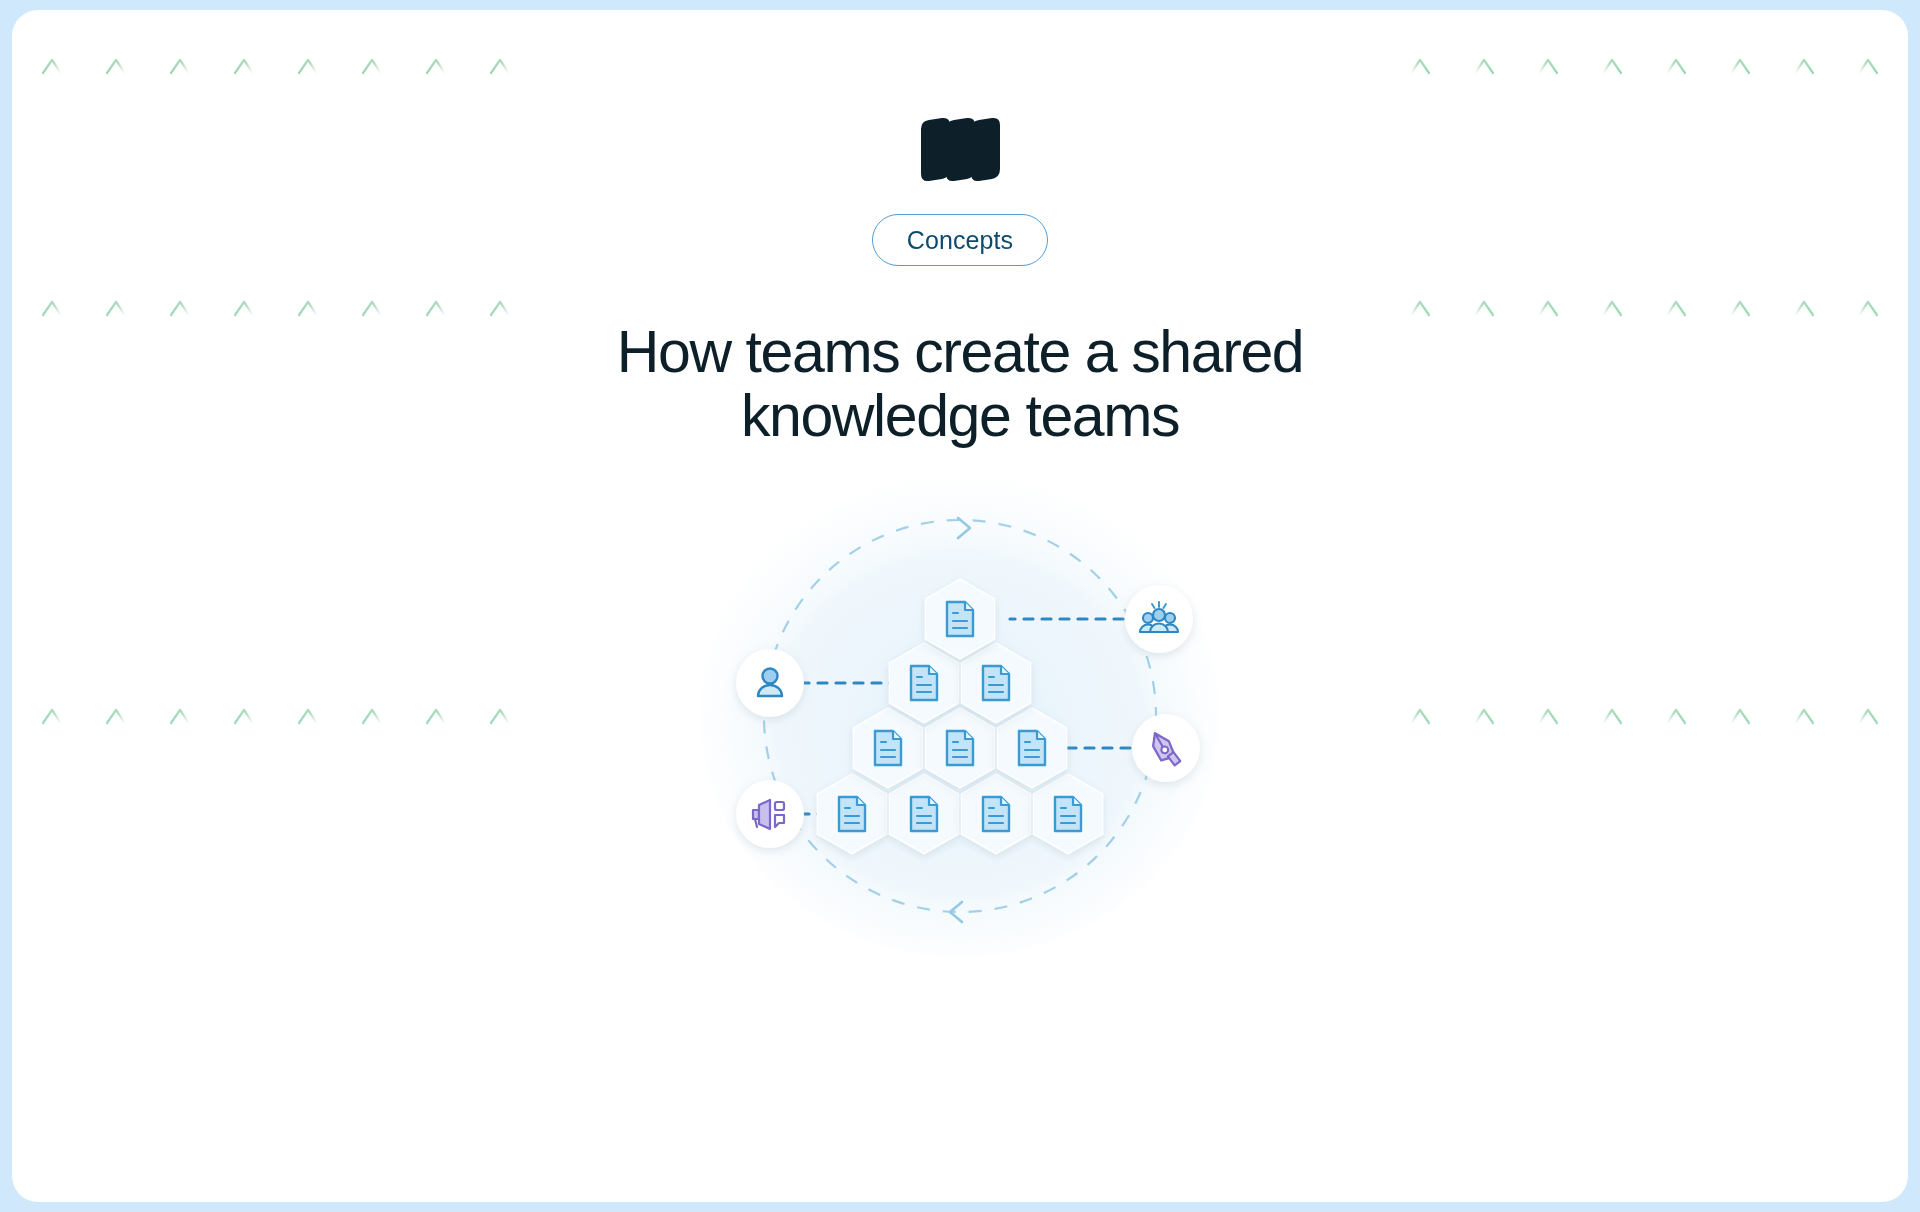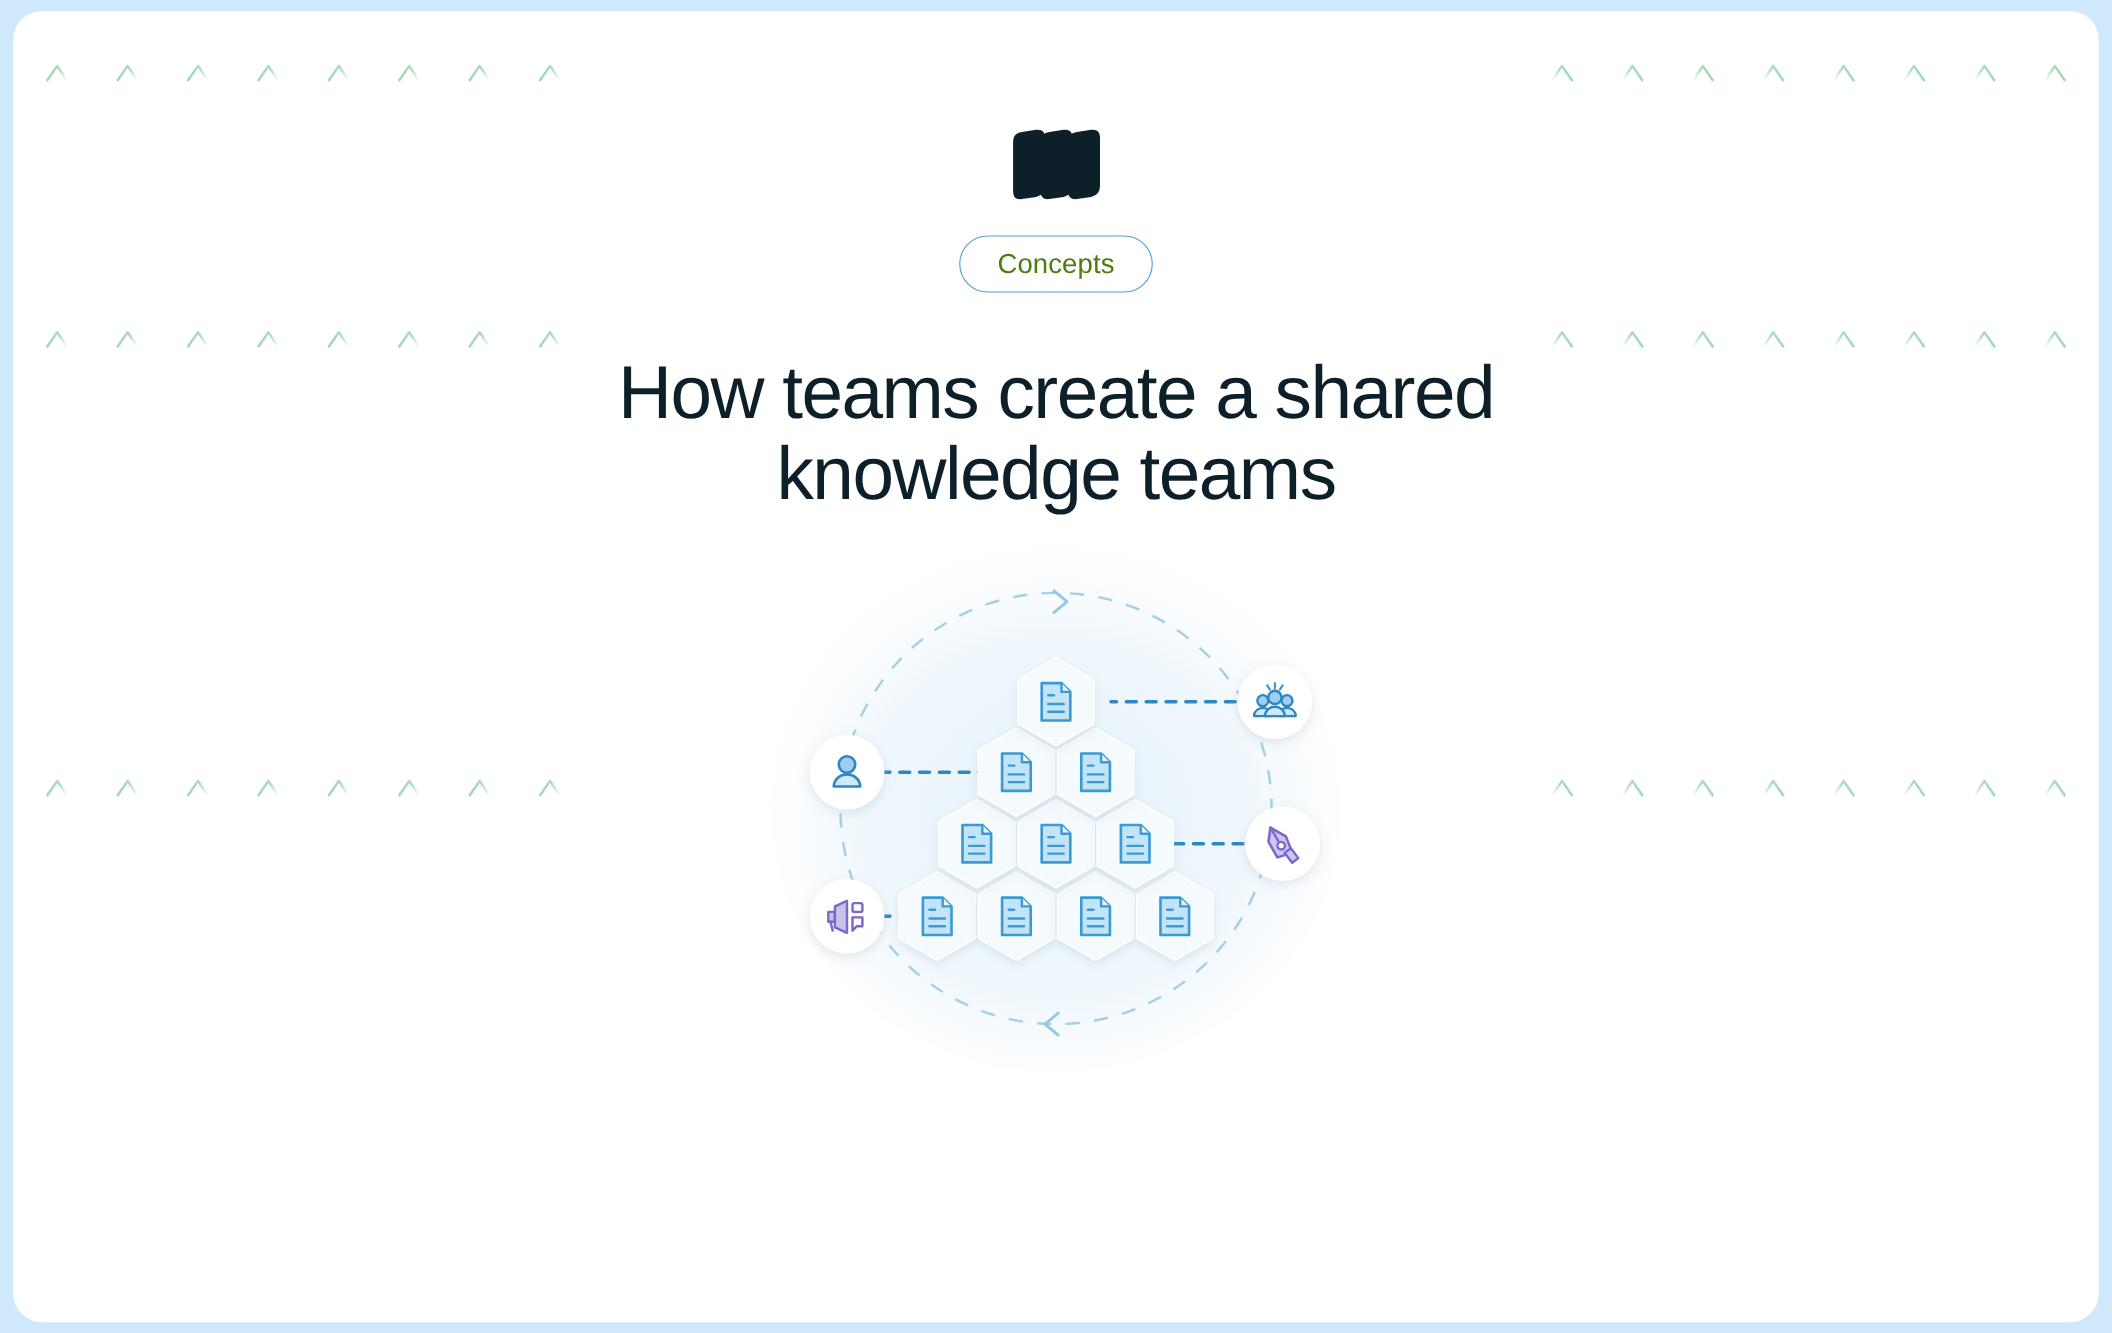--- a/index.html
+++ b/index.html
@@ -69,35 +69,35 @@
   
   .badge {
     margin-top: 28px;
     display: inline-flex;
     align-items: center;
     justify-content: center;
     height: 52px;
     padding: 0 34px;
     border: 1.6px solid #53a0d0;
     border-radius: 999px;
-    color: #4d7c0f;
+    color: #0c4a6e;
     font-size: 25px;
     letter-spacing: .1px;
     line-height: 1;
     background: transparent;
     white-space: nowrap;
   }
 
   
   .title {
     margin-top: 54px;
     width: 1280px;
     text-align: center;
     color: #0d2029;
-    font-size: 68px;
+    font-size: 59px;
     line-height: 1.09;
     font-weight: 400;
     letter-spacing: -1.4px;
   }
   .title .line { display: block; }
 
   
   .illustration {
     position: relative;
     margin-top: 22px;

